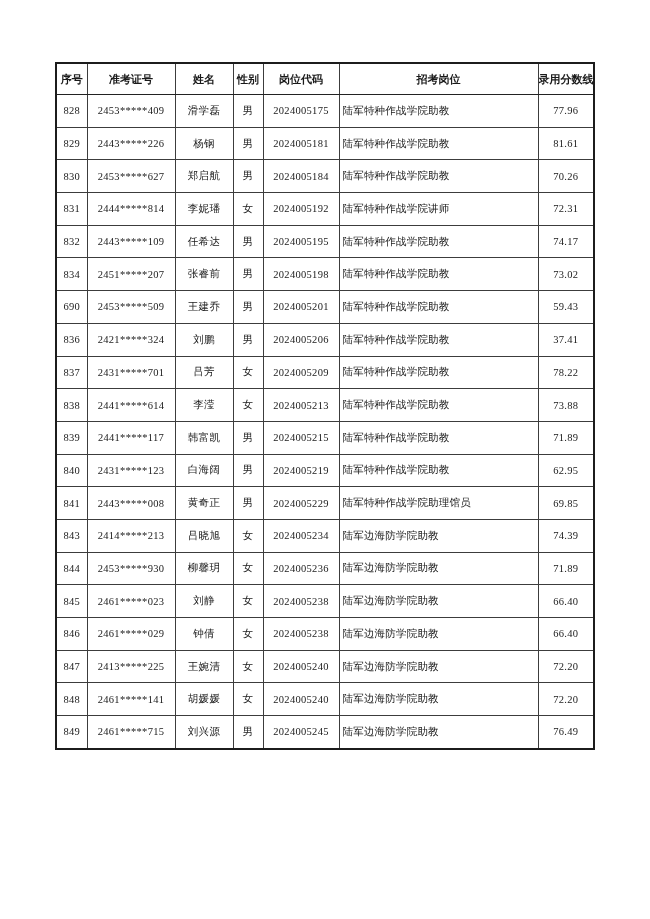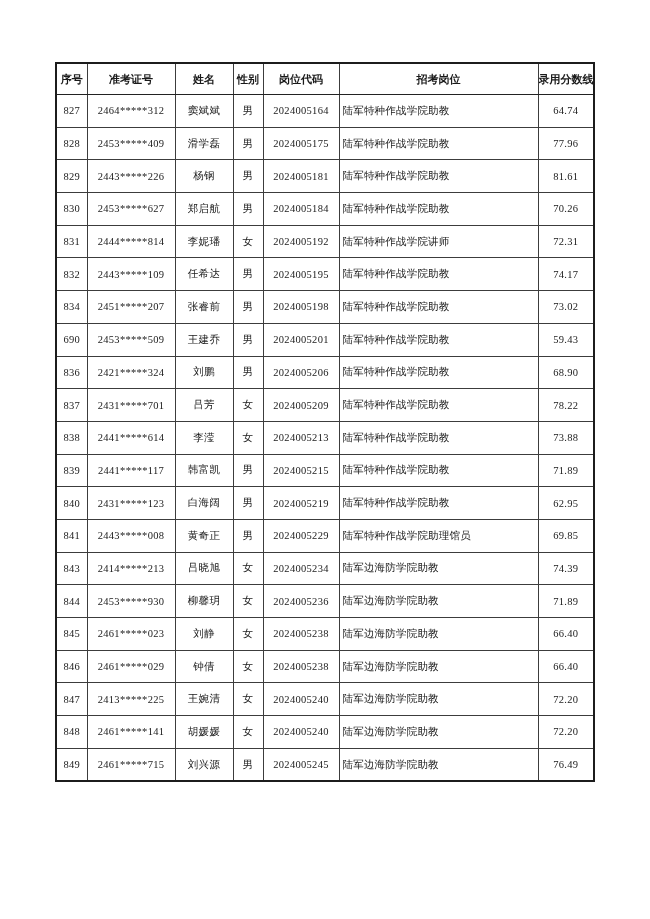--- a/index.html
+++ b/index.html
@@ -81,29 +81,20 @@
           <th>准考证号</th>
           <th>姓名</th>
           <th>性别</th>
           <th>岗位代码</th>
           <th>招考岗位</th>
           <th>录用分数线</th>
         </tr>
     </thead>
     <tbody>
         <tr>
-          <td class="col-index">827</td>
-          <td class="col-ticket-number">2464*****312</td>
-          <td class="col-name">窦斌斌</td>
-          <td class="col-gender">男</td>
-          <td class="col-position-code">2024005164</td>
-          <td class="col-position">陆军特种作战学院助教</td>
-          <td class="col-score-line">64.74</td>
-        </tr>
-        <tr>
           <td class="col-index">828</td>
           <td class="col-ticket-number">2453*****409</td>
           <td class="col-name">滑学磊</td>
           <td class="col-gender">男</td>
           <td class="col-position-code">2024005175</td>
           <td class="col-position">陆军特种作战学院助教</td>
           <td class="col-score-line">77.96</td>
         </tr>
         <tr>
           <td class="col-index">829</td>
@@ -159,21 +150,21 @@
           <td class="col-position">陆军特种作战学院助教</td>
           <td class="col-score-line">59.43</td>
         </tr>
         <tr>
           <td class="col-index">836</td>
           <td class="col-ticket-number">2421*****324</td>
           <td class="col-name">刘鹏</td>
           <td class="col-gender">男</td>
           <td class="col-position-code">2024005206</td>
           <td class="col-position">陆军特种作战学院助教</td>
-          <td class="col-score-line">68.90</td>
+          <td class="col-score-line">37.41</td>
         </tr>
         <tr>
           <td class="col-index">837</td>
           <td class="col-ticket-number">2431*****701</td>
           <td class="col-name">吕芳</td>
           <td class="col-gender">女</td>
           <td class="col-position-code">2024005209</td>
           <td class="col-position">陆军特种作战学院助教</td>
           <td class="col-score-line">78.22</td>
         </tr>

